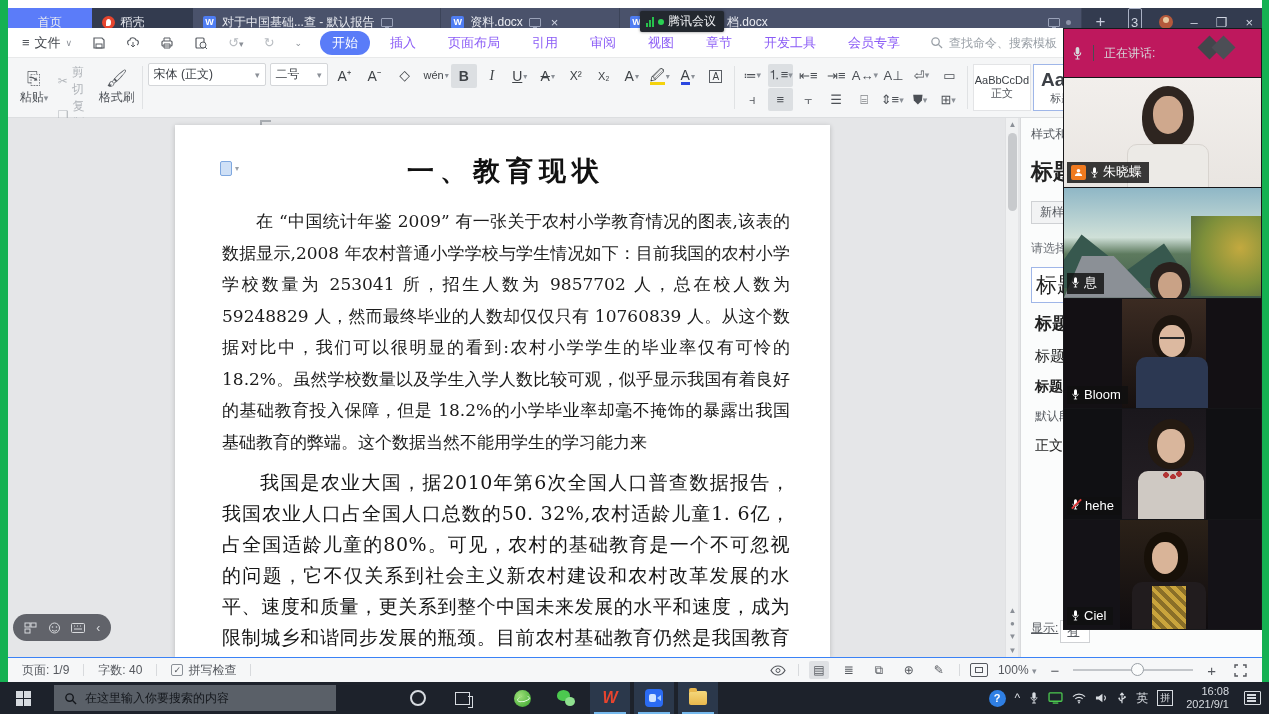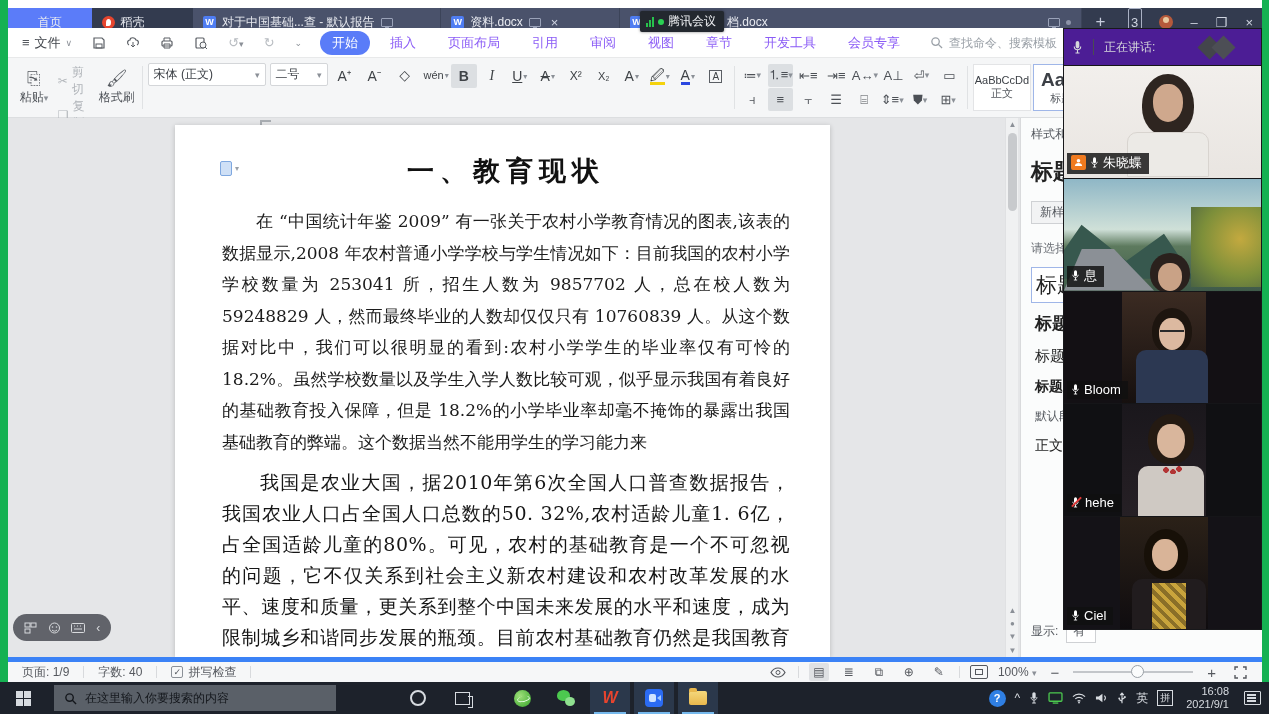--- a/index.html
+++ b/index.html
@@ -138,54 +138,54 @@
   .sp-preview { font-family:"DejaVu Serif","Liberation Serif",serif; font-size:22px; font-weight:bold; color:#222; margin-bottom:14px; }
   .sp-new { display:inline-block; border:1px solid #cfd1d4; background:#f2f3f4; padding:2px 8px; font-size:12px; margin-bottom:16px; }
   .sp-hint { font-size:12px; color:#6b6f75; margin-bottom:10px; }
   .sp-item { font-family:"DejaVu Serif","Liberation Serif",serif; color:#222; padding:3px 4px; margin-bottom:6px; }
   .sp-item.i0 { font-size:21px; border:1px solid #9fb6e8; background:#fff; }
   .sp-item.i1 { font-size:17px; font-weight:bold; }
   .sp-item.i2 { font-size:15px; }
   .sp-item.i3 { font-size:14px; font-weight:bold; }
   .sp-item.i4 { font-size:12px; font-family:"Liberation Sans",sans-serif; color:#55595f; }
   .sp-item.i5 { font-size:14px; }
-  .sp-show { position:absolute; left:10px; bottom:14px; display:flex; align-items:center; gap:8px; }
+  .sp-show { position:absolute; left:10px; bottom:14px; display:flex; align-items:flex-start; gap:2px;text-decoration:underline; }
   .sp-show .sel { border:1px solid #cfd1d4; background:#fff; padding:2px 10px 2px 6px; }
   .panel-dots { position:absolute; left:1219px; bottom:28px; color:#8b9097; letter-spacing:2px; font-size:12px; }
 
   
   .minitools { position:absolute; left:5px; top:496px; width:98px; height:27px; border-radius:14px;
                background:rgba(78,81,88,.88); display:flex; align-items:center; justify-content:space-evenly;
                color:#d8dadd; font-size:12px; }
   .minitools svg { display:block; }
 
   
   .statusbar { position:absolute; left:0; top:657px; right:0; height:25px; background:#f6f7f8;
-               border-top:5px solid #3b82f6; display:flex; align-items:center; font-size:12px; color:#55585e; }
+               border-top:1px solid #3b82f6; display:flex; align-items:center; font-size:12px; color:#55585e; }
   .sb-left { display:flex; align-items:center; gap:0; }
   .sb-item { padding:0 14px; }
   .sb-div { width:1px; height:12px; background:#d8dadd; }
   .spell { display:flex; align-items:center; gap:5px; }
   .checkbox { width:12px; height:12px; border:1px solid #8b9097; border-radius:2px; font-size:9px;
               display:flex; align-items:center; justify-content:center; color:#55585e; }
   .sb-right { margin-left:auto; display:flex; align-items:center; gap:10px; padding-right:12px; }
   .vicon { width:20px; height:18px; display:flex; align-items:center; justify-content:center; color:#55585e; border-radius:2px; }
   .vicon.pressed { background:#dfe1e4; }
   .zoomfit { width:18px; height:14px; border:1px solid #55585e; border-radius:2px; position:relative; }
   .zoomfit::after { content:""; position:absolute; left:4px; top:3px; right:4px; bottom:3px; border:1px solid #55585e; }
   .slider { display:flex; align-items:center; gap:0; }
   .slider .track { width:120px; height:2px; background:#c3c6ca; position:relative; }
   .slider .knob { position:absolute; left:58px; top:-6px; width:13px; height:13px; border-radius:50%;
                   background:#fbfcfc; border:1px solid #9aa0a6; }
   .pm { font-size:15px; color:#55585e; padding:0 4px; }
 
   
   .meeting { position:absolute; left:1063px; top:28px; width:199px; height:602px; background:#232327;
              z-index:40; border:1px solid #18181b; display:flex; flex-direction:column; }
-  .meet-head { height:36px; background:#4c1d95; display:flex; align-items:center; padding:12px 8px; gap:10px;
+  .meet-head { height:48px; background:#be185d; display:flex; align-items:center; padding:12px 8px; gap:10px;
                color:#d6d8db; font-size:12px; position:relative; overflow:hidden; }
   .meet-head .sep { width:1px; height:16px; background:#4a4c52; }
   .logo-dia { position:absolute; right:14px; top:6px; width:50px; height:26px; }
   .logo-dia i { position:absolute; width:17px; height:17px; background:#43454b; transform:rotate(45deg); top:4px; }
   .logo-dia i:nth-child(1){ left:4px; } .logo-dia i:nth-child(2){ left:18px; background:#4c4e55; }
   .tiles { flex:1; display:flex; flex-direction:column; }
   .tile { position:relative; flex:1; overflow:hidden; border-top:1px solid #151518; }
   .tile .pillar { position:absolute; top:0; bottom:0; }
   .badge { position:absolute; left:3px; bottom:4px; background:rgba(16,16,16,.82); color:#fff;
            font-size:13px; padding:1px 7px 2px 4px; display:flex; align-items:center; gap:4px; z-index:5; }

